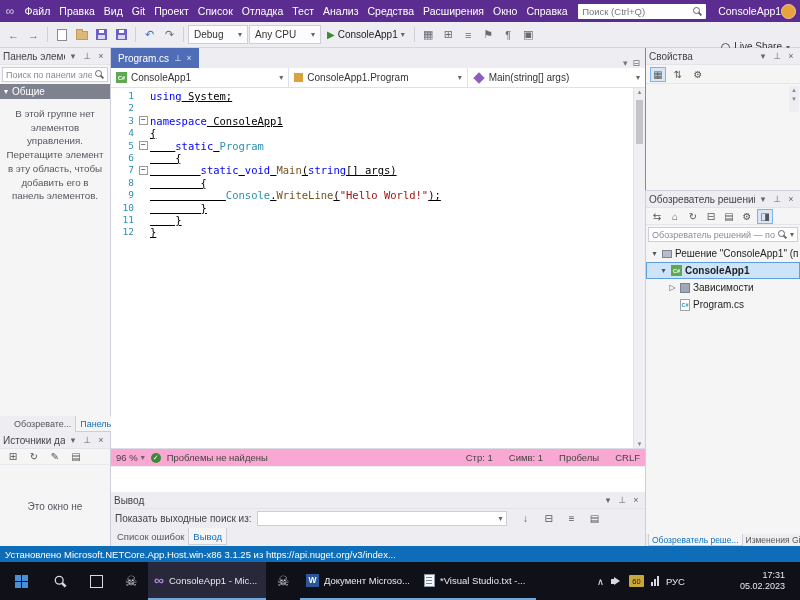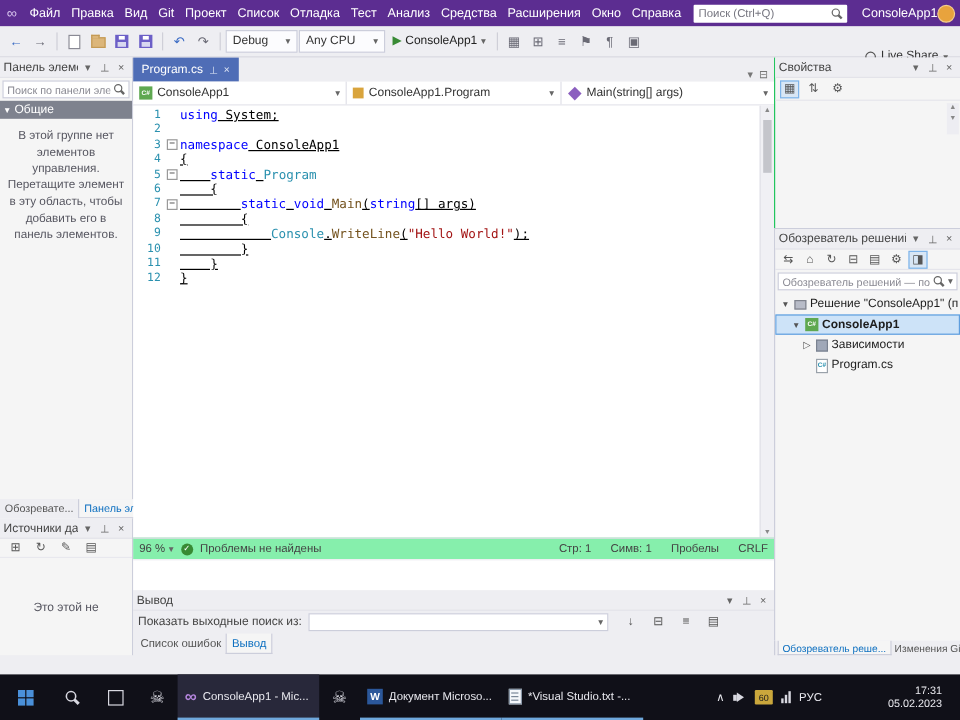--- a/index.html
+++ b/index.html
@@ -59,21 +59,21 @@
   .mini-tab.active{background:#f5f5f5;color:#0e70c0;border:1px solid #cccedb;border-top:none;}
   .tool-ic{min-width:16px;height:15px;display:flex;align-items:center;justify-content:center;border:1px solid transparent;
     color:#555;font-size:10px;padding:0 1px;flex:none;}
   .tool-ic.active{background:#d8e6f5;border-color:#7eb4ea;}
 
   
   #toolbox{left:0;top:48px;width:111px;height:368px;border-right:1px solid #cccedb;}
   .group-row{height:15px;background:#7e828e;color:#fff;display:flex;align-items:center;gap:4px;padding:0 4px;font-size:10px;}
   .empty-text{padding:8px 5px;text-align:center;color:#565660;font-size:9.8px;line-height:1.4;}
   #left-tabs{position:absolute;left:0;top:416px;width:111px;height:16px;background:#eeeef2;
-    border-right:1px solid #cccedb;display:flex;align-items:stretch;padding-left:0;font-size:9px;}
+    border-right:1px solid #cccedb;display:flex;align-items:stretch;padding-left:10px;font-size:9px;}
   #datasources{left:0;top:432px;width:111px;height:114px;border-right:1px solid #cccedb;}
   .ds-tools{height:16px;display:flex;align-items:center;gap:5px;padding:0 5px;color:#a8a8b2;font-size:10px;
     border-bottom:1px solid #e8e8ee;}
   .ds-empty{margin-top:36px;text-align:center;color:#565660;font-size:10px;}
 
   
   #tabstrip{position:absolute;left:111px;top:48px;width:534px;height:20px;background:#eeeef2;display:flex;align-items:flex-end;}
   .doc-tab{height:20px;background:#4f6db6;color:#fff;display:flex;align-items:center;gap:5px;padding:0 7px;font-size:10px;}
   .doc-tab .tic{font-size:8.5px;color:#dfe6f5;}
   .strip-right{margin-left:auto;display:flex;align-items:center;gap:5px;padding:0 5px;color:#777;font-size:9px;}
@@ -90,21 +90,21 @@
     font-family:"DejaVu Sans Mono","Liberation Mono",monospace;font-size:10.5px;padding-top:2px;}
   .code-line{display:flex;height:12.4px;line-height:12.4px;white-space:pre;}
   .ln{width:26px;flex:none;text-align:right;color:#2b91af;padding-right:3px;font-size:9.5px;}
   .fold{width:13px;flex:none;display:flex;align-items:center;justify-content:center;}
   .fold.has-box::before{content:"\2212";width:7px;height:7px;line-height:6px;text-align:center;border:1px solid #999;
     background:#fff;font-size:8px;color:#333;display:block;}
   .tok-k{color:#0000ff;}.tok-ty{color:#2b91af;}.tok-m{color:#74531f;}.tok-s{color:#a31515;}.tok-p{color:#000;text-decoration:underline;}
   #ed-scroll{position:absolute;left:633px;top:88px;width:12px;height:360px;background:#f0f0f4;border-left:1px solid #e2e2e8;}
   #ed-scroll .arr{position:absolute;left:0;width:11px;text-align:center;font-size:6px;color:#888;}
   #ed-scroll .thumb{position:absolute;left:2px;top:12px;width:7px;height:44px;background:#c4c5cb;}
-  #ed-status{position:absolute;left:111px;top:448px;width:534px;height:18px;background:#86efac;border-top:1px solid #dcdce4;
+  #ed-status{position:absolute;left:111px;top:448px;width:534px;height:18px;background:#f9a8d4;border-top:1px solid #dcdce4;
     display:flex;align-items:center;gap:6px;padding:0 5px;font-size:9.5px;color:#444;}
   .okdot{width:10px;height:10px;border-radius:50%;background:#388a34;color:#fff;font-size:7px;line-height:10px;
     text-align:center;flex:none;}
   #ed-status .right{margin-left:auto;display:flex;gap:16px;}
   #ed-filler{position:absolute;left:111px;top:466px;width:534px;height:26px;background:#fff;border-top:1px solid #ededf2;}
 
   
   #output{left:111px;top:492px;width:534px;height:54px;background:#eeeef2;}
   .out-row{height:19px;display:flex;align-items:center;gap:5px;padding:0 4px;font-size:10px;color:#444;}
   .out-drop{flex:1;max-width:250px;height:15px;background:#fff;border:1px solid #cccedb;display:flex;align-items:center;
@@ -285,21 +285,21 @@
       <span class="hic">▾</span>
       <span class="hic rot90">⊣</span>
       <span class="hic">×</span>
     </div>
     <div class="ds-tools" id="ds-tools">
         <span class="tool-ic">⊞</span>
         <span class="tool-ic">↻</span>
         <span class="tool-ic">✎</span>
         <span class="tool-ic">▤</span>
       </div>
-    <div class="ds-empty">Это этой не</div>
+    <div class="ds-empty">Это окно не</div>
   </div>
 
   <div id="tabstrip">
     <div class="doc-tab">
       <span>Program.cs</span>
       <span class="tic rot90">⊣</span>
       <span class="tic">×</span>
     </div>
     <div class="strip-right">
       <span>▾</span>
@@ -446,20 +446,23 @@
           <span class="tree-label">Program.cs</span>
         </div>
       </div>
   </div>
 
   <div id="right-tabs">
       <span class="mini-tab active">Обозреватель реше...</span>
       <span class="mini-tab">Изменения Git — п...</span>
     </div>
 
+  <div id="notify">
+    <span>Установлено Microsoft.NETCore.App.Host.win-x86 3.1.25 из https://api.nuget.org/v3/index...</span>
+  </div>
 
   <div id="taskbar">
     <div class="tb-btn">
       <span class="winlogo">
           <span></span>
           <span></span>
           <span></span>
           <span></span>
         </span>
     </div>

